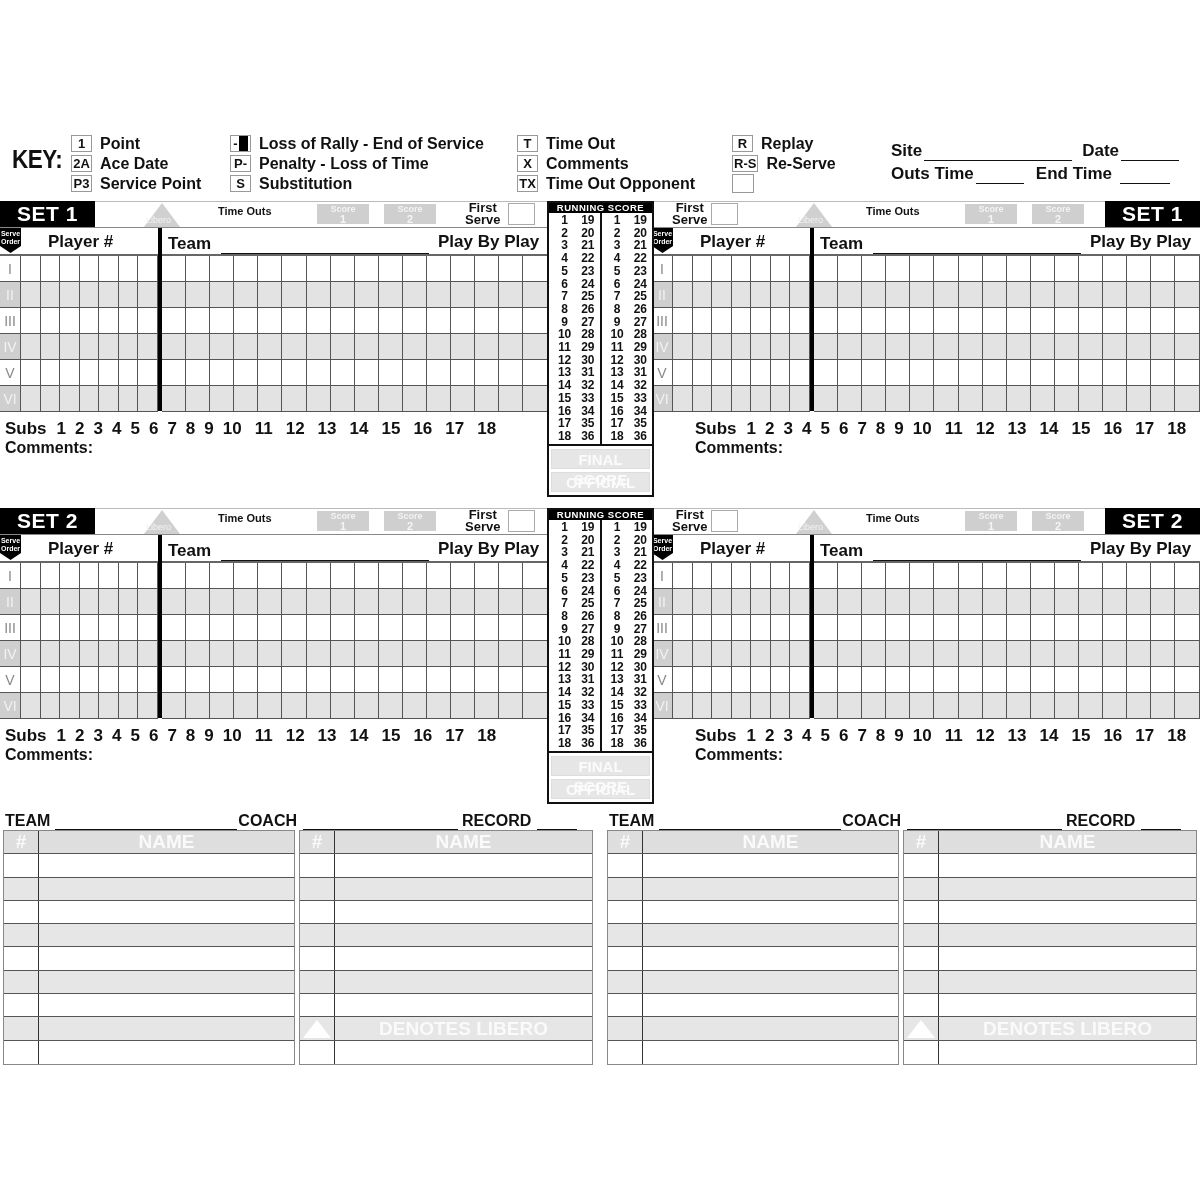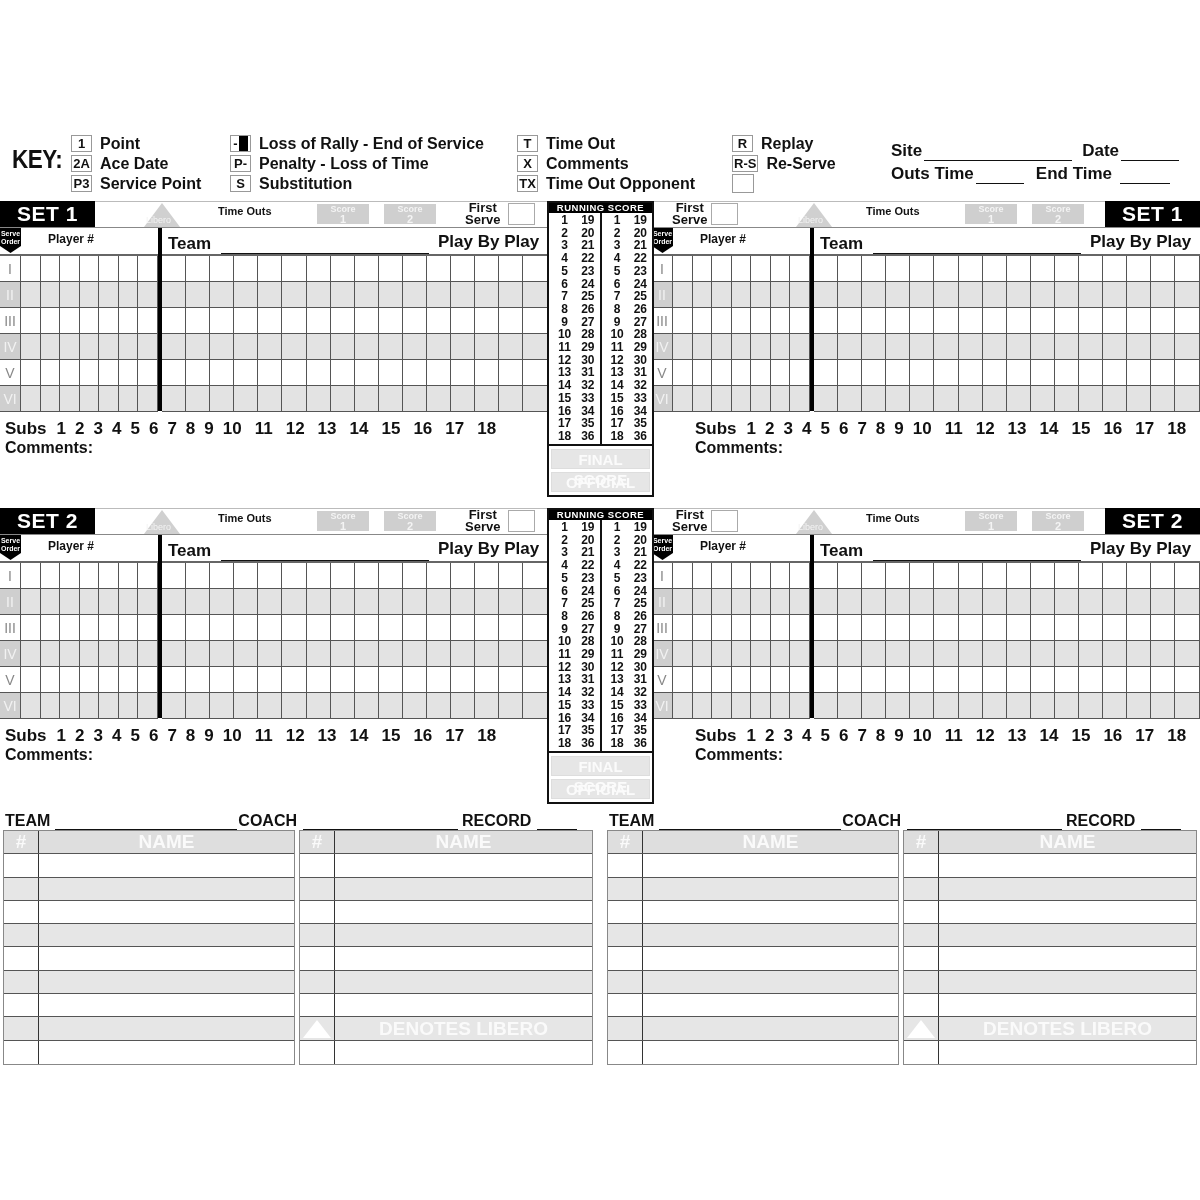--- a/index.html
+++ b/index.html
@@ -19,21 +19,21 @@
   
   .panel { position: absolute; width: 548px; height: 215px; }
   .set-badge { position: absolute; top: 0; width: 95px; height: 26px; background: #000; color: #fff; font-size: 21px; display: flex; align-items: center; justify-content: center; letter-spacing: 0.5px; }
   .hdr-top { position: absolute; top: 0; height: 27px; border-top: 1px solid #bbb; border-bottom: 1px solid #888; }
   .libero-tri { position: absolute; top: 2px; width: 36px; height: 24px; }
   .timeouts-label { position: absolute; top: 4px; font-size: 11px; }
   .score-box { position: absolute; top: 3px; width: 52px; height: 20px; background: #cfcfcf; color: #f4f4f4; font-size: 9px; line-height: 9px; text-align: center; padding-top: 1px; }
   .first-serve { position: absolute; top: 1px; font-size: 13px; line-height: 12px; text-align: center; }
   .fs-box { position: absolute; top: 2px; width: 27px; height: 22px; border: 1px solid #aaa; background: #fff; }
   .serve-order { position: absolute; top: 27px; width: 21px; height: 25px; background: #000; color: #fff; font-size: 7px; line-height: 8px; text-align: center; padding-top: 2px; clip-path: polygon(0 0,100% 0,100% 72%,50% 100%,0 72%); }
-  .player-label { position: absolute; top: 31px; font-size: 12px; }
+  .player-label { position: absolute; top: 31px; font-size: 17px; }
   .team-label { position: absolute; top: 33px; font-size: 17px; display: flex; align-items: flex-end; }
   .pbp-label { position: absolute; top: 31px; font-size: 17px; }
   .thick-div { position: absolute; width: 4px; background: #000; }
 
   .grid { position: absolute; top: 54px; border-top: 1px solid #666; }
   .grid-row { display: flex; height: 26px; border-bottom: 1px solid #555; }
   .grid-row.shaded .cell { background: #e3e3e3; }
   .cell { border-right: 1px solid #555; height: 100%; background: #fff; }
   .rn { width: 21px; height: 100%; display: flex; align-items: center; justify-content: center; color: #888; font-weight: normal; font-size: 14px; border-right: 1px solid #555; background: #fff; }
   .grid-row.shaded .rn { background: #cfcfcf; color: #f2f2f2; }

